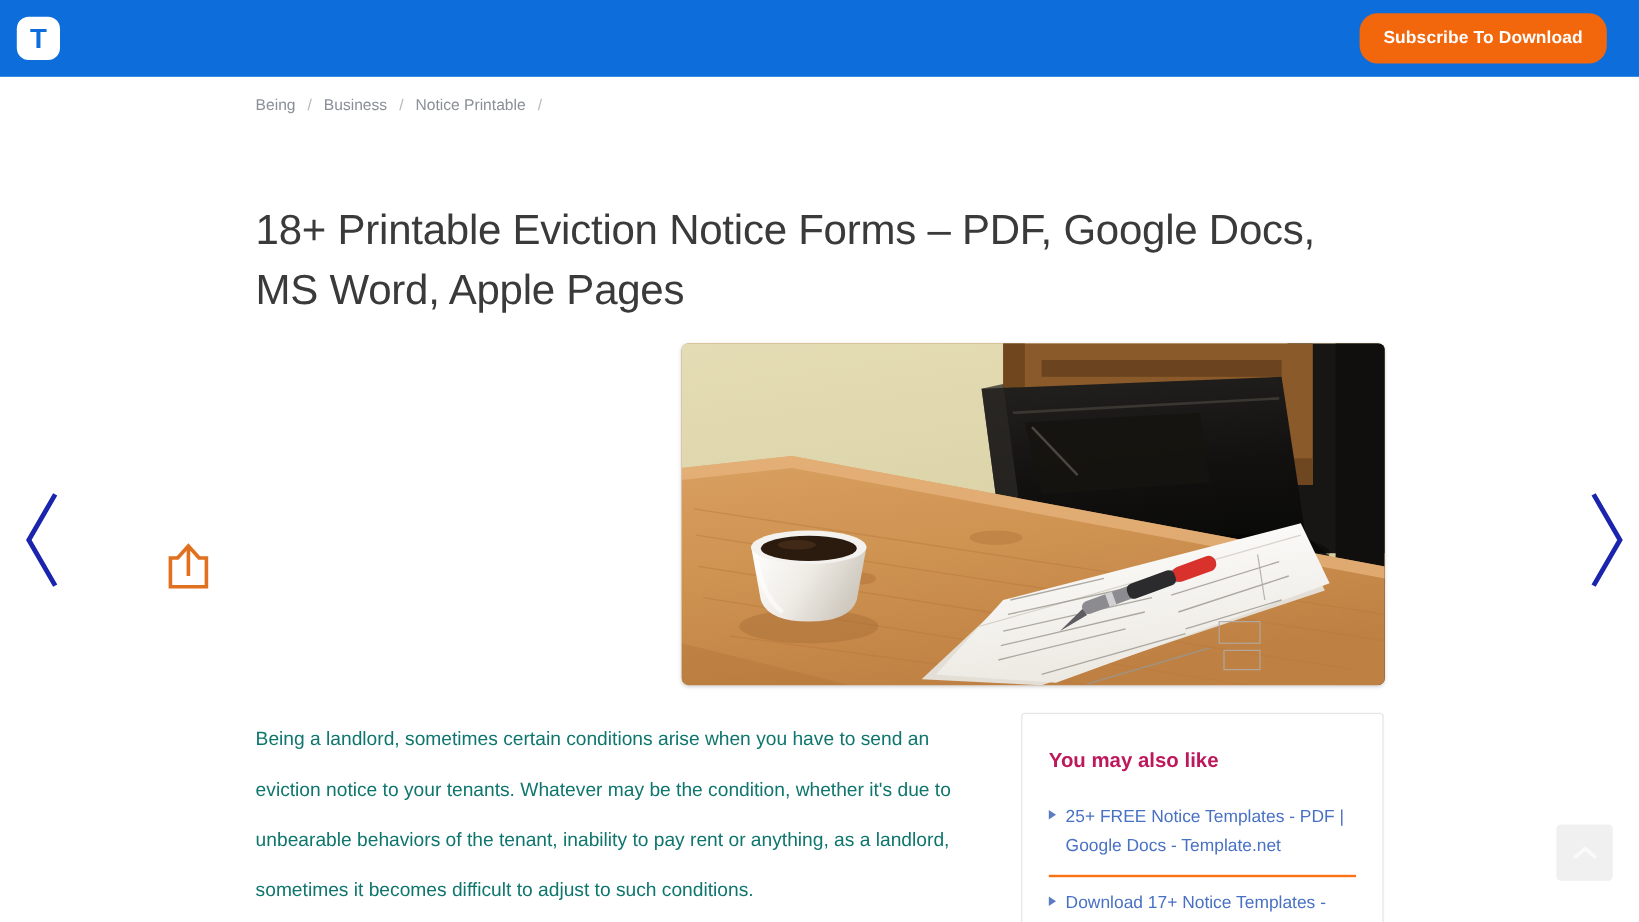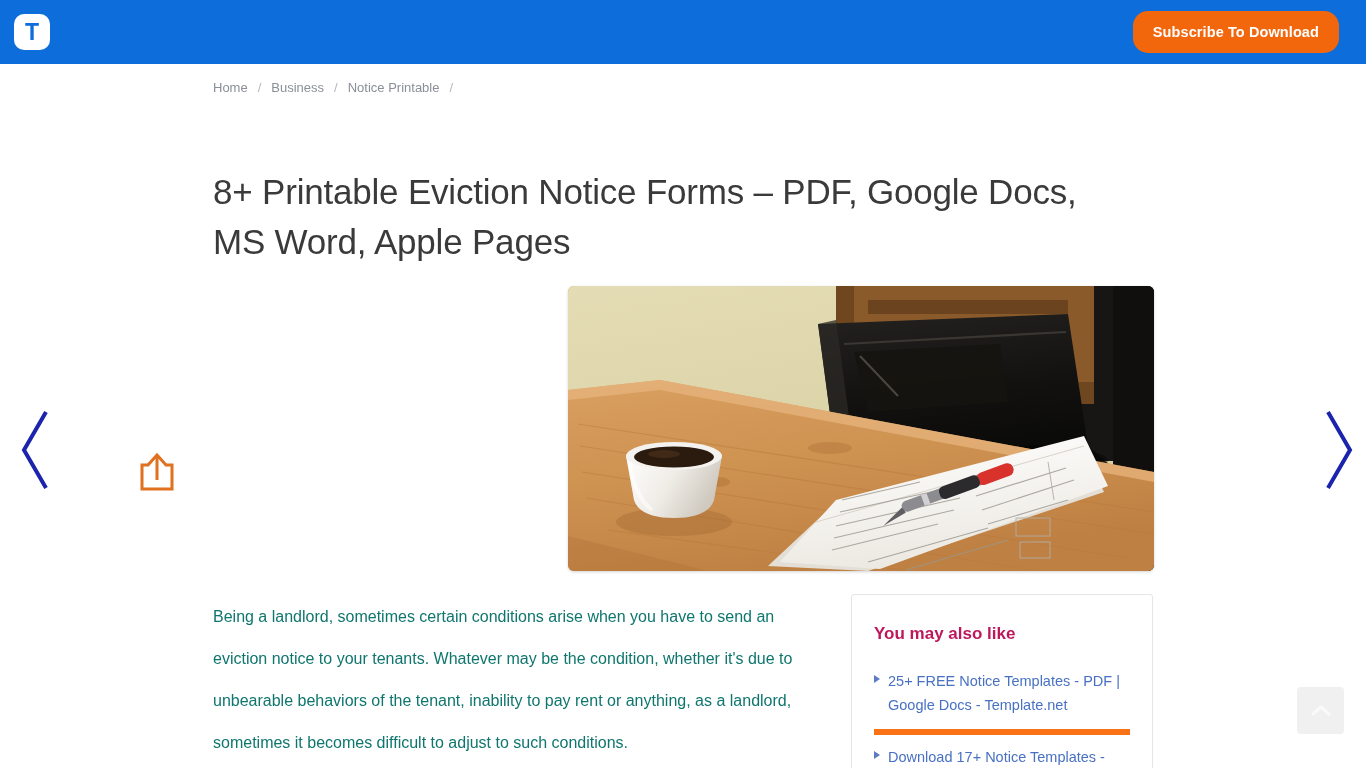--- a/index.html
+++ b/index.html
@@ -176,21 +176,21 @@
     font-weight: bold;
     color: #be185d;
     padding: 28px 22px 0 22px;
     line-height: 22px;
   }
   .side-list { list-style: none; padding: 14px 22px 0 22px; }
   .side-list li {
     display: flex;
     align-items: flex-start;
     padding: 10px 0 12px 0;
-    border-bottom: 6px solid #f97316;
+    border-bottom: 2px solid #f97316;
   }
   .side-list li:last-child { border-bottom: none; }
   .side-bullet {
     flex: 0 0 auto;
     margin-top: 6px;
     margin-right: 8px;
     width: 0; height: 0;
     border-top: 4px solid transparent;
     border-bottom: 4px solid transparent;
     border-left: 6px solid #5b7cc4;
@@ -224,29 +224,29 @@
 <div class="promo-bar">
   <div class="brand-logo">
     <span>T</span>
   </div>
   <button class="subscribe-btn">Subscribe To Download</button>
 </div>
 
 <div class="page">
 
   <nav class="breadcrumb">
-    <a>Home</a>
+    <a>Being</a>
     <span class="sep">/</span>
     <a>Business</a>
     <span class="sep">/</span>
     <a>Notice Printable</a>
     <span class="sep">/</span>
   </nav>
 
-  <h1 class="page-title">8+ Printable Eviction Notice Forms – PDF, Google Docs, MS Word, Apple Pages</h1>
+  <h1 class="page-title">18+ Printable Eviction Notice Forms – PDF, Google Docs, MS Word, Apple Pages</h1>
 
   <div class="carousel-arrow left">
     <svg viewBox="0 0 44 88" width="44" height="88" aria-hidden="true">
       <polyline points="32,6 10,44 32,82" fill="none" stroke="#1b24ad" stroke-width="4"></polyline>
     </svg>
   </div>
 
   <div class="carousel-arrow right">
     <svg viewBox="0 0 44 88" width="44" height="88" aria-hidden="true">
       <polyline points="12,6 34,44 12,82" fill="none" stroke="#1b24ad" stroke-width="4"></polyline>

